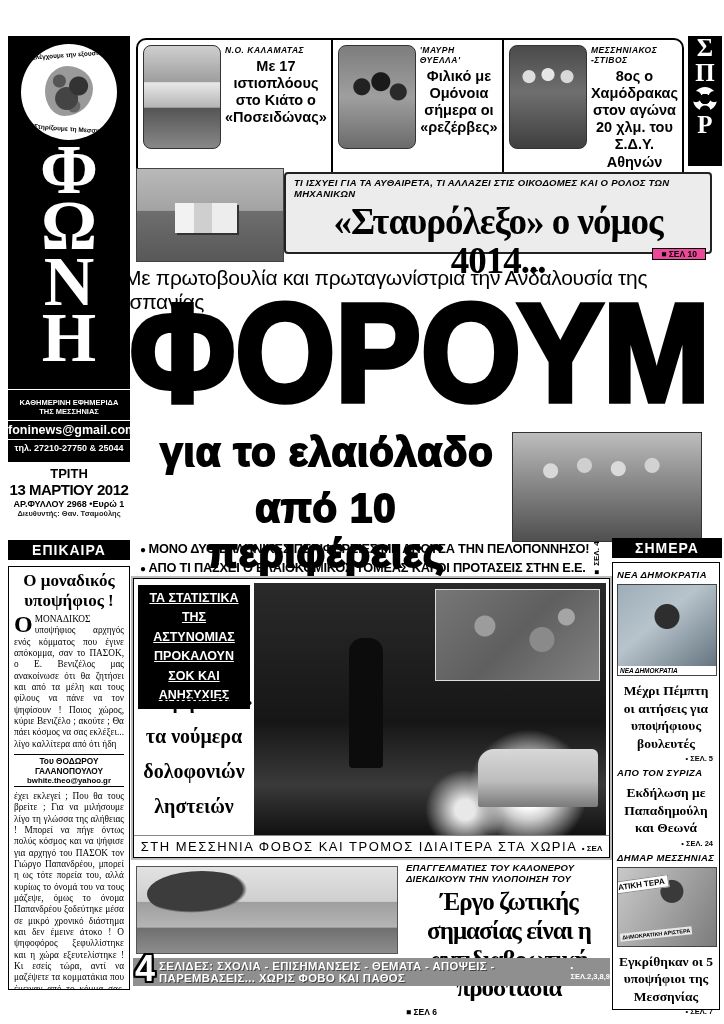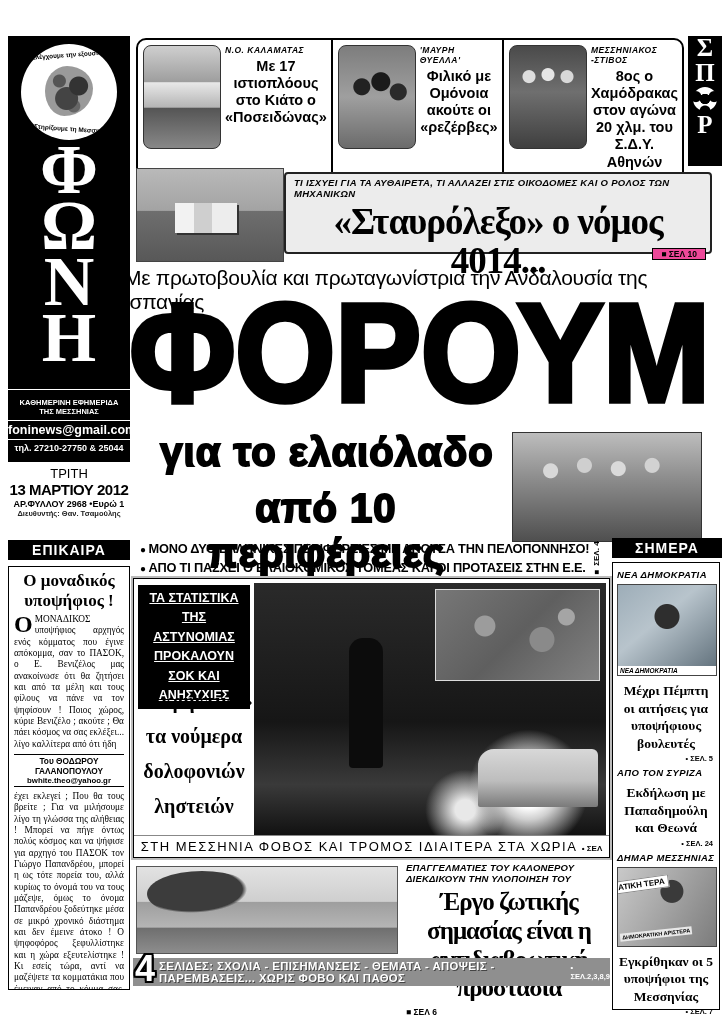--- a/index.html
+++ b/index.html
@@ -24,21 +24,21 @@
                 #9a9a9a;
               border-radius:46% 54% 60% 40% / 50% 45% 55% 50%; }
   .mast-letter { font-family:"Liberation Serif", serif; font-weight:bold; font-size:70px; line-height:0.80; }
   .mast-sub { font-size:7.5px; font-weight:bold; line-height:1.25; margin-top:23px;
               border-top:1px solid #fff; padding-top:8px; }
   .mast-email { font-size:12.5px; font-weight:bold; border-top:1px solid #fff; border-bottom:1px solid #fff;
                 margin-top:3px; padding:2px 0; }
   .mast-tel { font-size:9px; font-weight:bold; padding:3px 0 2px 0; }
 
   .dateblock { position:absolute; left:8px; top:466px; width:122px; text-align:center; }
-  .d-day  { font-size:13px; font-weight:normal; }
+  .d-day  { font-size:13px; font-weight:bold; }
   .d-date { font-size:15px; font-weight:bold; letter-spacing:-0.5px; }
   .d-issue { font-size:9px; font-weight:bold; margin-top:1px; }
   .d-dir  { font-size:7.5px; font-weight:bold; color:#222; }
 
   
   .epik-header { position:absolute; left:8px; top:540px; width:122px; height:20px; background:#000;
                  color:#fff; font-weight:bold; font-size:14px; text-align:center; line-height:20px; letter-spacing:1px; }
   .epik-box { position:absolute; left:8px; top:566px; width:122px; height:424px; border:1px solid #000;
               padding:4px 5px; overflow:hidden; }
   .epik-title { font-family:"Liberation Serif", serif; font-weight:bold; font-size:17px; text-align:center; line-height:1.15; margin-bottom:4px; }
@@ -231,21 +231,21 @@
       <div class="t-text">
         <div class="t-kicker">Ν.Ο. ΚΑΛΑΜΑΤΑΣ</div>
         <div class="t-head">Με 17 ιστιοπλόους στο Κιάτο ο «Ποσειδώνας»</div>
         <div class="t-page">■ ΣΕΛ. 12</div>
       </div>
     </div>
     <div class="teaser">
       <div class="t-photo p-team"></div>
       <div class="t-text">
         <div class="t-kicker">'ΜΑΥΡΗ ΘΥΕΛΛΑ'</div>
-        <div class="t-head">Φιλικό με Ομόνοια ακούτε οι «ρεζέρβες»</div>
+        <div class="t-head">Φιλικό με Ομόνοια σήμερα οι «ρεζέρβες»</div>
         <div class="t-page">■ ΣΕΛ. 12</div>
       </div>
     </div>
     <div class="teaser">
       <div class="t-photo p-ath"></div>
       <div class="t-text">
         <div class="t-kicker">ΜΕΣΣΗΝΙΑΚΟΣ -ΣΤΙΒΟΣ</div>
         <div class="t-head">8ος ο Χαμόδρακας στον αγώνα 20 χλμ. του Σ.Δ.Υ. Αθηνών</div>
         <div class="t-page">■ ΣΕΛ. 14</div>
       </div>

